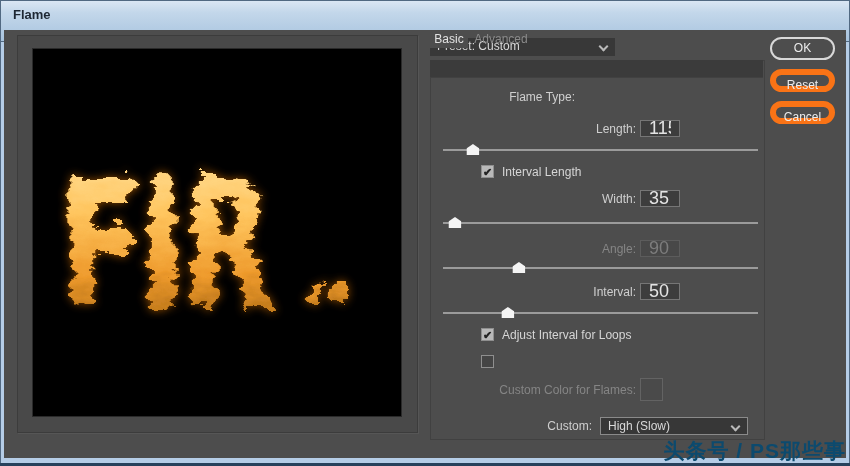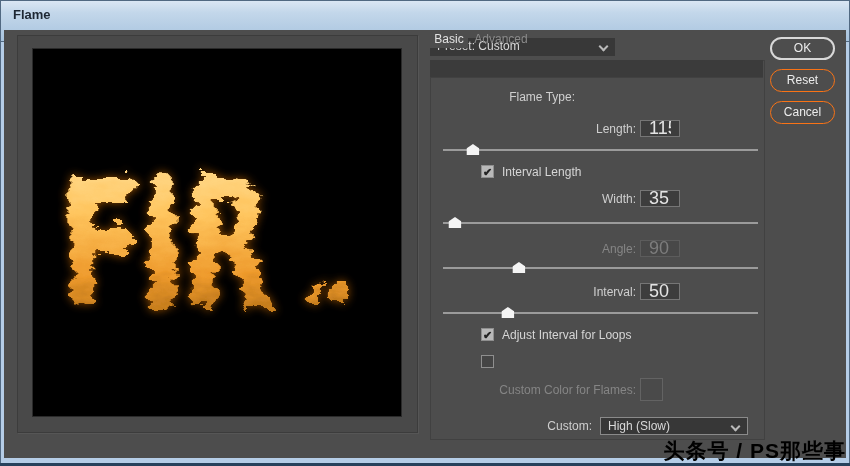--- a/index.html
+++ b/index.html
@@ -80,27 +80,27 @@
   .checkbox{position:absolute;width:13px;height:13px;box-sizing:border-box;cursor:default;}
   .checkbox.checked{background:#b9b9b9;border:1px solid #8f8f8f;color:#242424;
     font-size:11px;line-height:12px;font-weight:bold;text-align:center;}
   .checkbox.unchecked{background:#454545;border:1px solid #8f8f8f;}
   .cb-label{position:absolute;font-size:12px;color:#d6d6d6;white-space:nowrap;}
   
   .swatch{position:absolute;width:23px;height:23px;box-sizing:border-box;background:#4a4a4a;border:1px solid #636363;}
   
   .pill-btn{
     position:absolute;left:766px;width:65px;height:23px;box-sizing:border-box;
-    border:1px solid #f97316;border-radius:12px;background:transparent;
+    border:6px solid #f97316;border-radius:12px;background:transparent;
     color:#ececec;font-size:12px;text-align:center;line-height:21px;cursor:default;
   }
   .pill-btn.default{border-width:2px;border-color:#d8d8d8;line-height:19px;}
   
   .watermark{
-    position:absolute;right:4px;top:437px;font-size:21px;font-weight:bold;color:#000000;
+    position:absolute;right:4px;top:437px;font-size:21px;font-weight:bold;color:#0c4a6e;
     white-space:nowrap;letter-spacing:1px;
   }
 </style>
 </head>
 <body>
 
 <div class="stage">
 
   <div class="titlebar">
     <span class="title">Flame</span>

